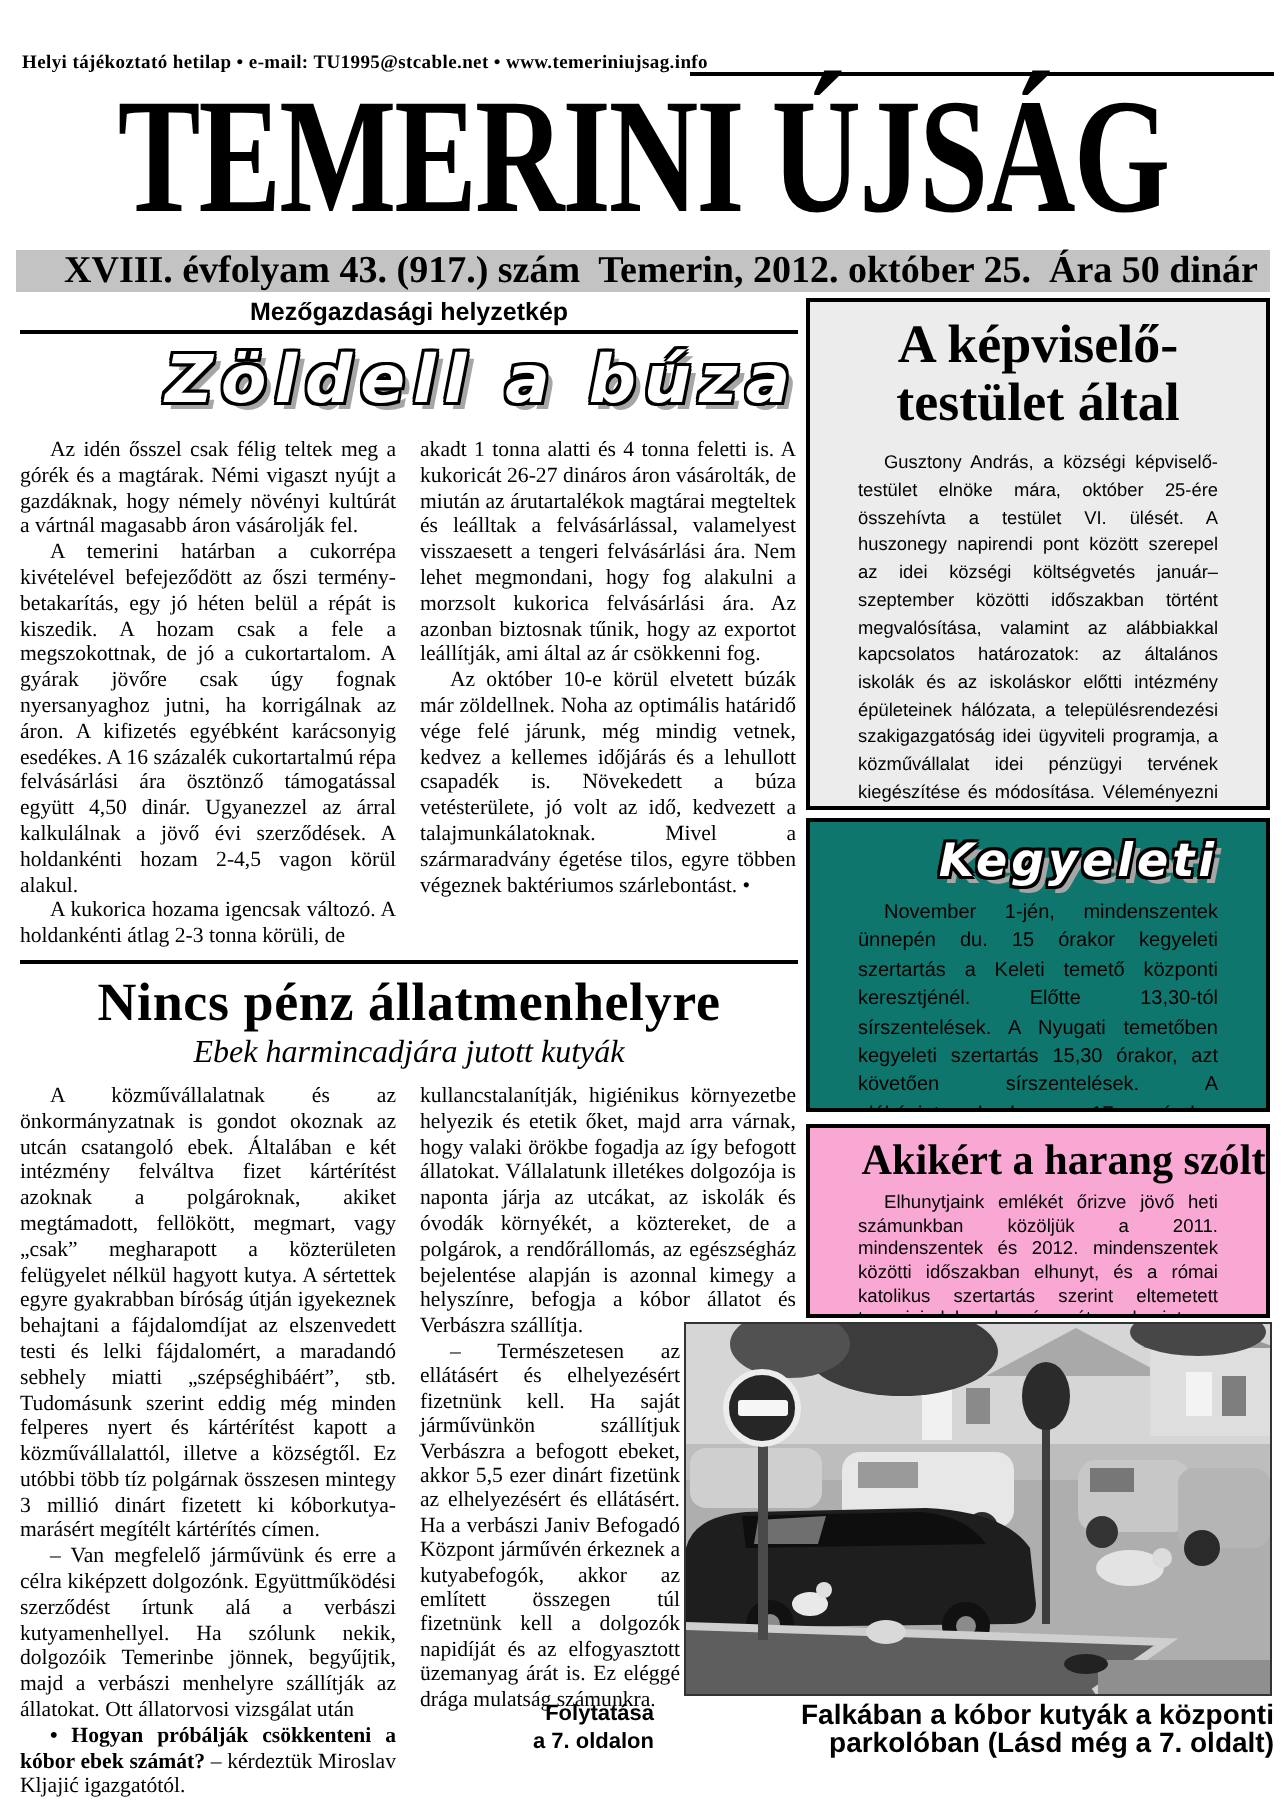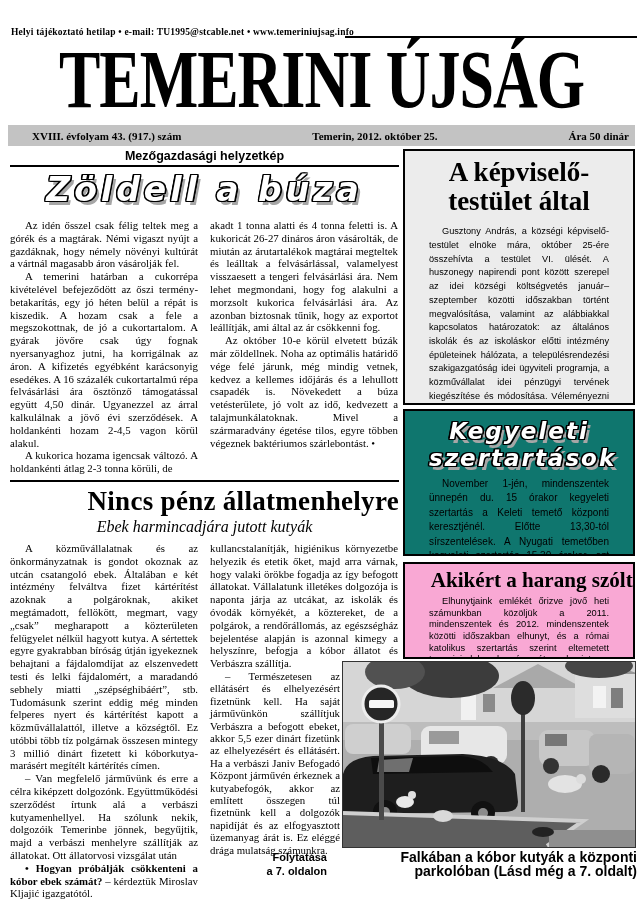--- a/index.html
+++ b/index.html
@@ -13,44 +13,44 @@
   .contact { position:absolute; left:11px; top:27px; font-size:9.5px; font-weight:bold; letter-spacing:0.2px; }
   .mast-rule { position:absolute; left:345px; top:36px; width:292px; height:2px; background:#000; }
   .mast {
     position:absolute; left:0; top:38px; width:643px; text-align:center;
     font-size:62px; font-weight:bold; letter-spacing:-1px; line-height:1;
     transform:scaleY(1.32); transform-origin:center top; white-space:nowrap;
   }
   .infobar {
     position:absolute; left:8px; top:125px; width:627px; height:21px;
     display:flex; align-items:center; justify-content:space-between;
-    padding:0 6px 0 24px; font-size:11px; font-weight:bold;
+    padding:0 6px 0 24px; font-size:19px; font-weight:bold;
   }
   
   .rule { background:#000; height:2px; }
   .outline-title {
     font-family:"DejaVu Sans", sans-serif; font-weight:800; font-style:italic;
-    color:#fff; text-align:center;
+    color:#fff; text-align:right;
     text-shadow:
       -1.4px -1.4px 0 #000, 1.4px -1.4px 0 #000, -1.4px 1.4px 0 #000, 1.4px 1.4px 0 #000,
       -1.4px 0 0 #000, 1.4px 0 0 #000, 0 -1.4px 0 #000, 0 1.4px 0 #000,
       3.5px 3.5px 0 #a6a6a6;
   }
   .serif-body { font-size:10.8px; line-height:12.8px; text-align:justify; }
   .serif-body p { margin:0; }
   .indent { text-indent:15px; }
   
   .left-region { position:absolute; left:10px; top:149px; width:389px; }
   .kicker { text-align:center; font-family:"Liberation Sans", sans-serif; font-weight:bold; font-size:12.5px; }
   .kicker-rule { margin-top:2px; }
   .wheat-title { margin-top:1px; font-size:33px; letter-spacing:4px; height:45px; line-height:44px; }
   .cols { display:flex; gap:12px; margin-top:6px; }
   .col { width:188px; }
   .article-rule { margin-top:5px; height:2px; }
-  .headline2 { margin-top:4px; text-align:right; font-size:27px; font-weight:bold; letter-spacing:0.3px; }
+  .headline2 { margin-top:4px; text-align:center; font-size:27px; font-weight:bold; letter-spacing:0.3px; }
   .subtitle2 { text-align:center; font-style:italic; font-size:16px; margin-top:1px; }
   .q-bold { font-weight:bold; }
   .narrow { width:130px; }
   .narrow p { line-height:12.4px; }
   
   .right-region { position:absolute; left:403px; top:149px; width:232px; }
   .box { border:2px solid #000; padding:4px 24px; overflow:hidden; }
   .box.gray { background:#ececec; }
   .box-title { font-size:27px; font-weight:bold; text-align:center; line-height:1.08; margin-top:3px; }
   .sans-body { font-family:"Liberation Sans", sans-serif; text-align:justify; }
@@ -132,21 +132,20 @@
         <span style="display:block">testület által</span>
       </h3>
       <div class="sans-body">
         <p>Gusztony András, a községi képviselő-testület elnöke mára, október 25-ére összehívta a testület VI. ülését. A huszonegy napirendi pont között szerepel az idei községi költségvetés január–szeptember közötti időszakban történt megvalósítása, valamint az alábbiakkal kapcsolatos határozatok: az általános iskolák és az iskoláskor előtti intézmény épületeinek hálózata, a településrendezési szakigazgatóság idei ügyviteli programja, a közművállalat idei pénzügyi tervének kiegészítése és módosítása. Véleményezni fogják néhány községi alapítású intézmény és szervezet tavalyi ügyviteli jelentését, idei programját és pénzügyi tervét.</p>
       </div>
     </div>
 
     <div class="box box-memorial">
       <h3 class="outline-title memorial-title">
         <span style="display:block">Kegyeleti</span>
-        <span style="display:block">szertartások</span>
       </h3>
       <div class="sans-body">
         <p>November 1-jén, mindenszentek ünnepén du. 15 órakor kegyeleti szertartás a Keleti temető központi keresztjénél. Előtte 13,30-tól sírszentelések. A Nyugati temetőben kegyeleti szertartás 15,30 órakor, azt követően sírszentelések. A plébániatemplomban 17 órakor szentmise és halottak vecsernyéje.</p>
       </div>
     </div>
 
     <div class="box gray box-bell" style="background: #f9a8d4;">
       <h3 class="box-title bell-title">Akikért a harang szólt</h3>
       <div class="sans-body">
         <p>Elhunytjaink emlékét őrizve jövő heti számunkban közöljük a 2011. mindenszentek és 2012. mindenszentek közötti időszakban elhunyt, és a római katolikus szertartás szerint eltemetett temerini lakosok névsorát, valamint az elhunytak statisztikai adatait.</p>

